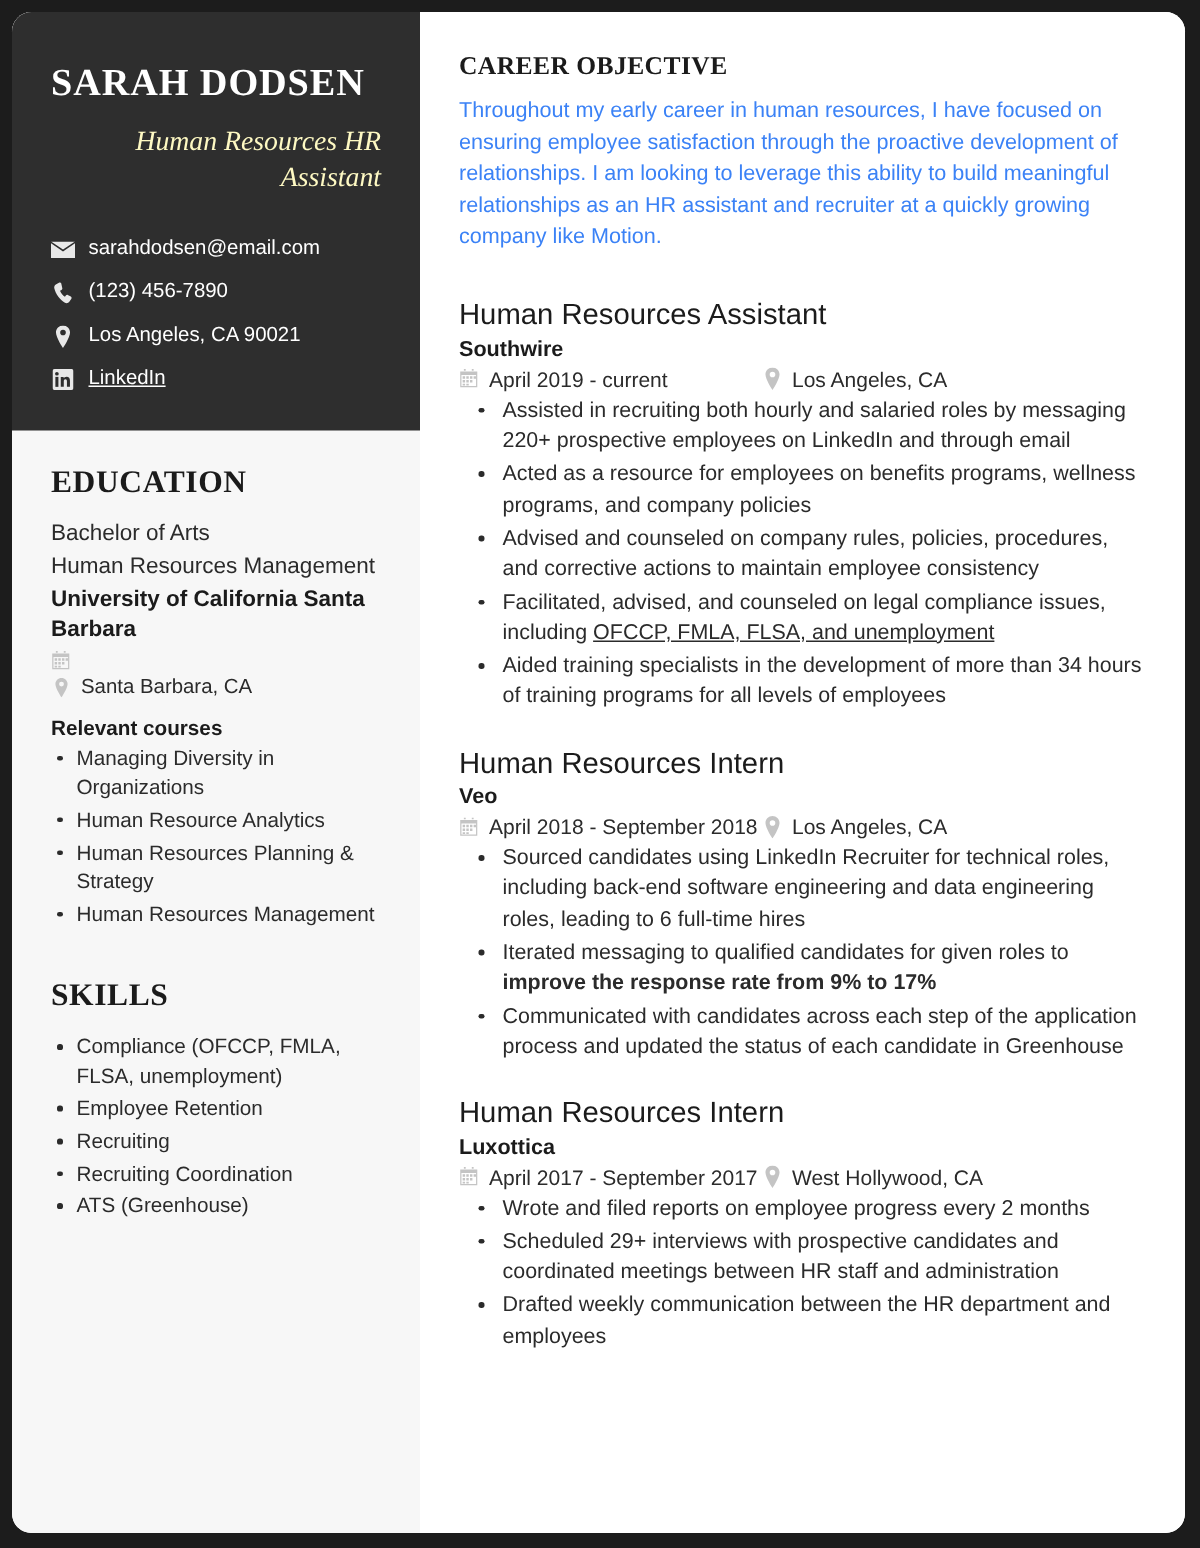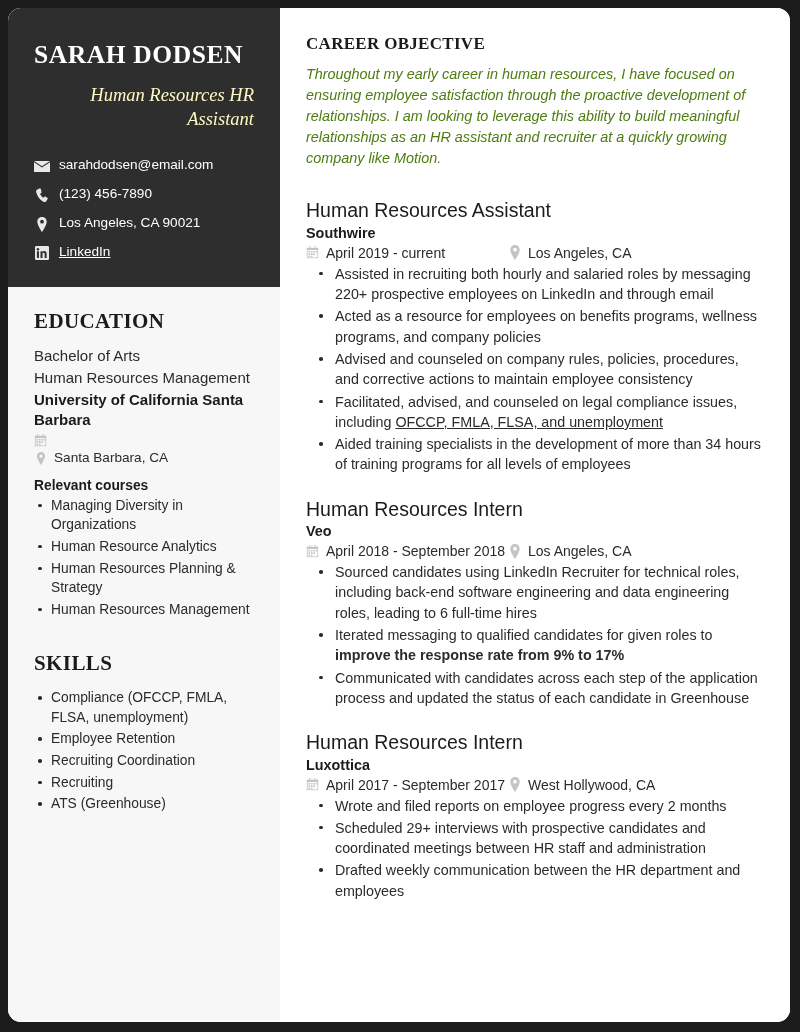--- a/index.html
+++ b/index.html
@@ -168,23 +168,22 @@
     font-family: "Liberation Serif", serif;
     font-weight: bold;
     font-size: 17px;
     letter-spacing: 0.3px;
     color: #1b1b1b;
     margin: 0 0 10px 0;
   }
   .objective-text {
     font-size: 14.4px;
     line-height: 1.45;
-    color: #4d7c0f;
+    color: #3b82f6;
     margin: 0;
-    font-style: italic;
   }
   .main-gap { height: 30px; }
 
   .job { margin-bottom: 22px; }
   .job:last-child { margin-bottom: 0; }
   .job-title {
     font-size: 19.5px;
     font-weight: normal;
     color: #1b1b1b;
     line-height: 1.25;
@@ -319,22 +318,22 @@
             <li>Human Resources Planning &amp; Strategy</li>
             <li>Human Resources Management</li>
           </ul>
 
         <div class="sec-gap"></div>
 
         <h2 class="side-head">SKILLS</h2>
         <ul class="bullets" id="skills-list">
             <li>Compliance (OFCCP, FMLA, FLSA, unemployment)</li>
             <li>Employee Retention</li>
+            <li>Recruiting</li>
             <li>Recruiting Coordination</li>
-            <li>Recruiting</li>
             <li>ATS (Greenhouse)</li>
           </ul>
 
       </div>
     </aside>
 
     <main class="main">
 
       <h2 class="main-head">CAREER OBJECTIVE</h2>
       <p class="objective-text">Throughout my early career in human resources, I have focused on ensuring employee satisfaction through the proactive development of relationships. I am looking to leverage this ability to build meaningful relationships as an HR assistant and recruiter at a quickly growing company like Motion.</p>

